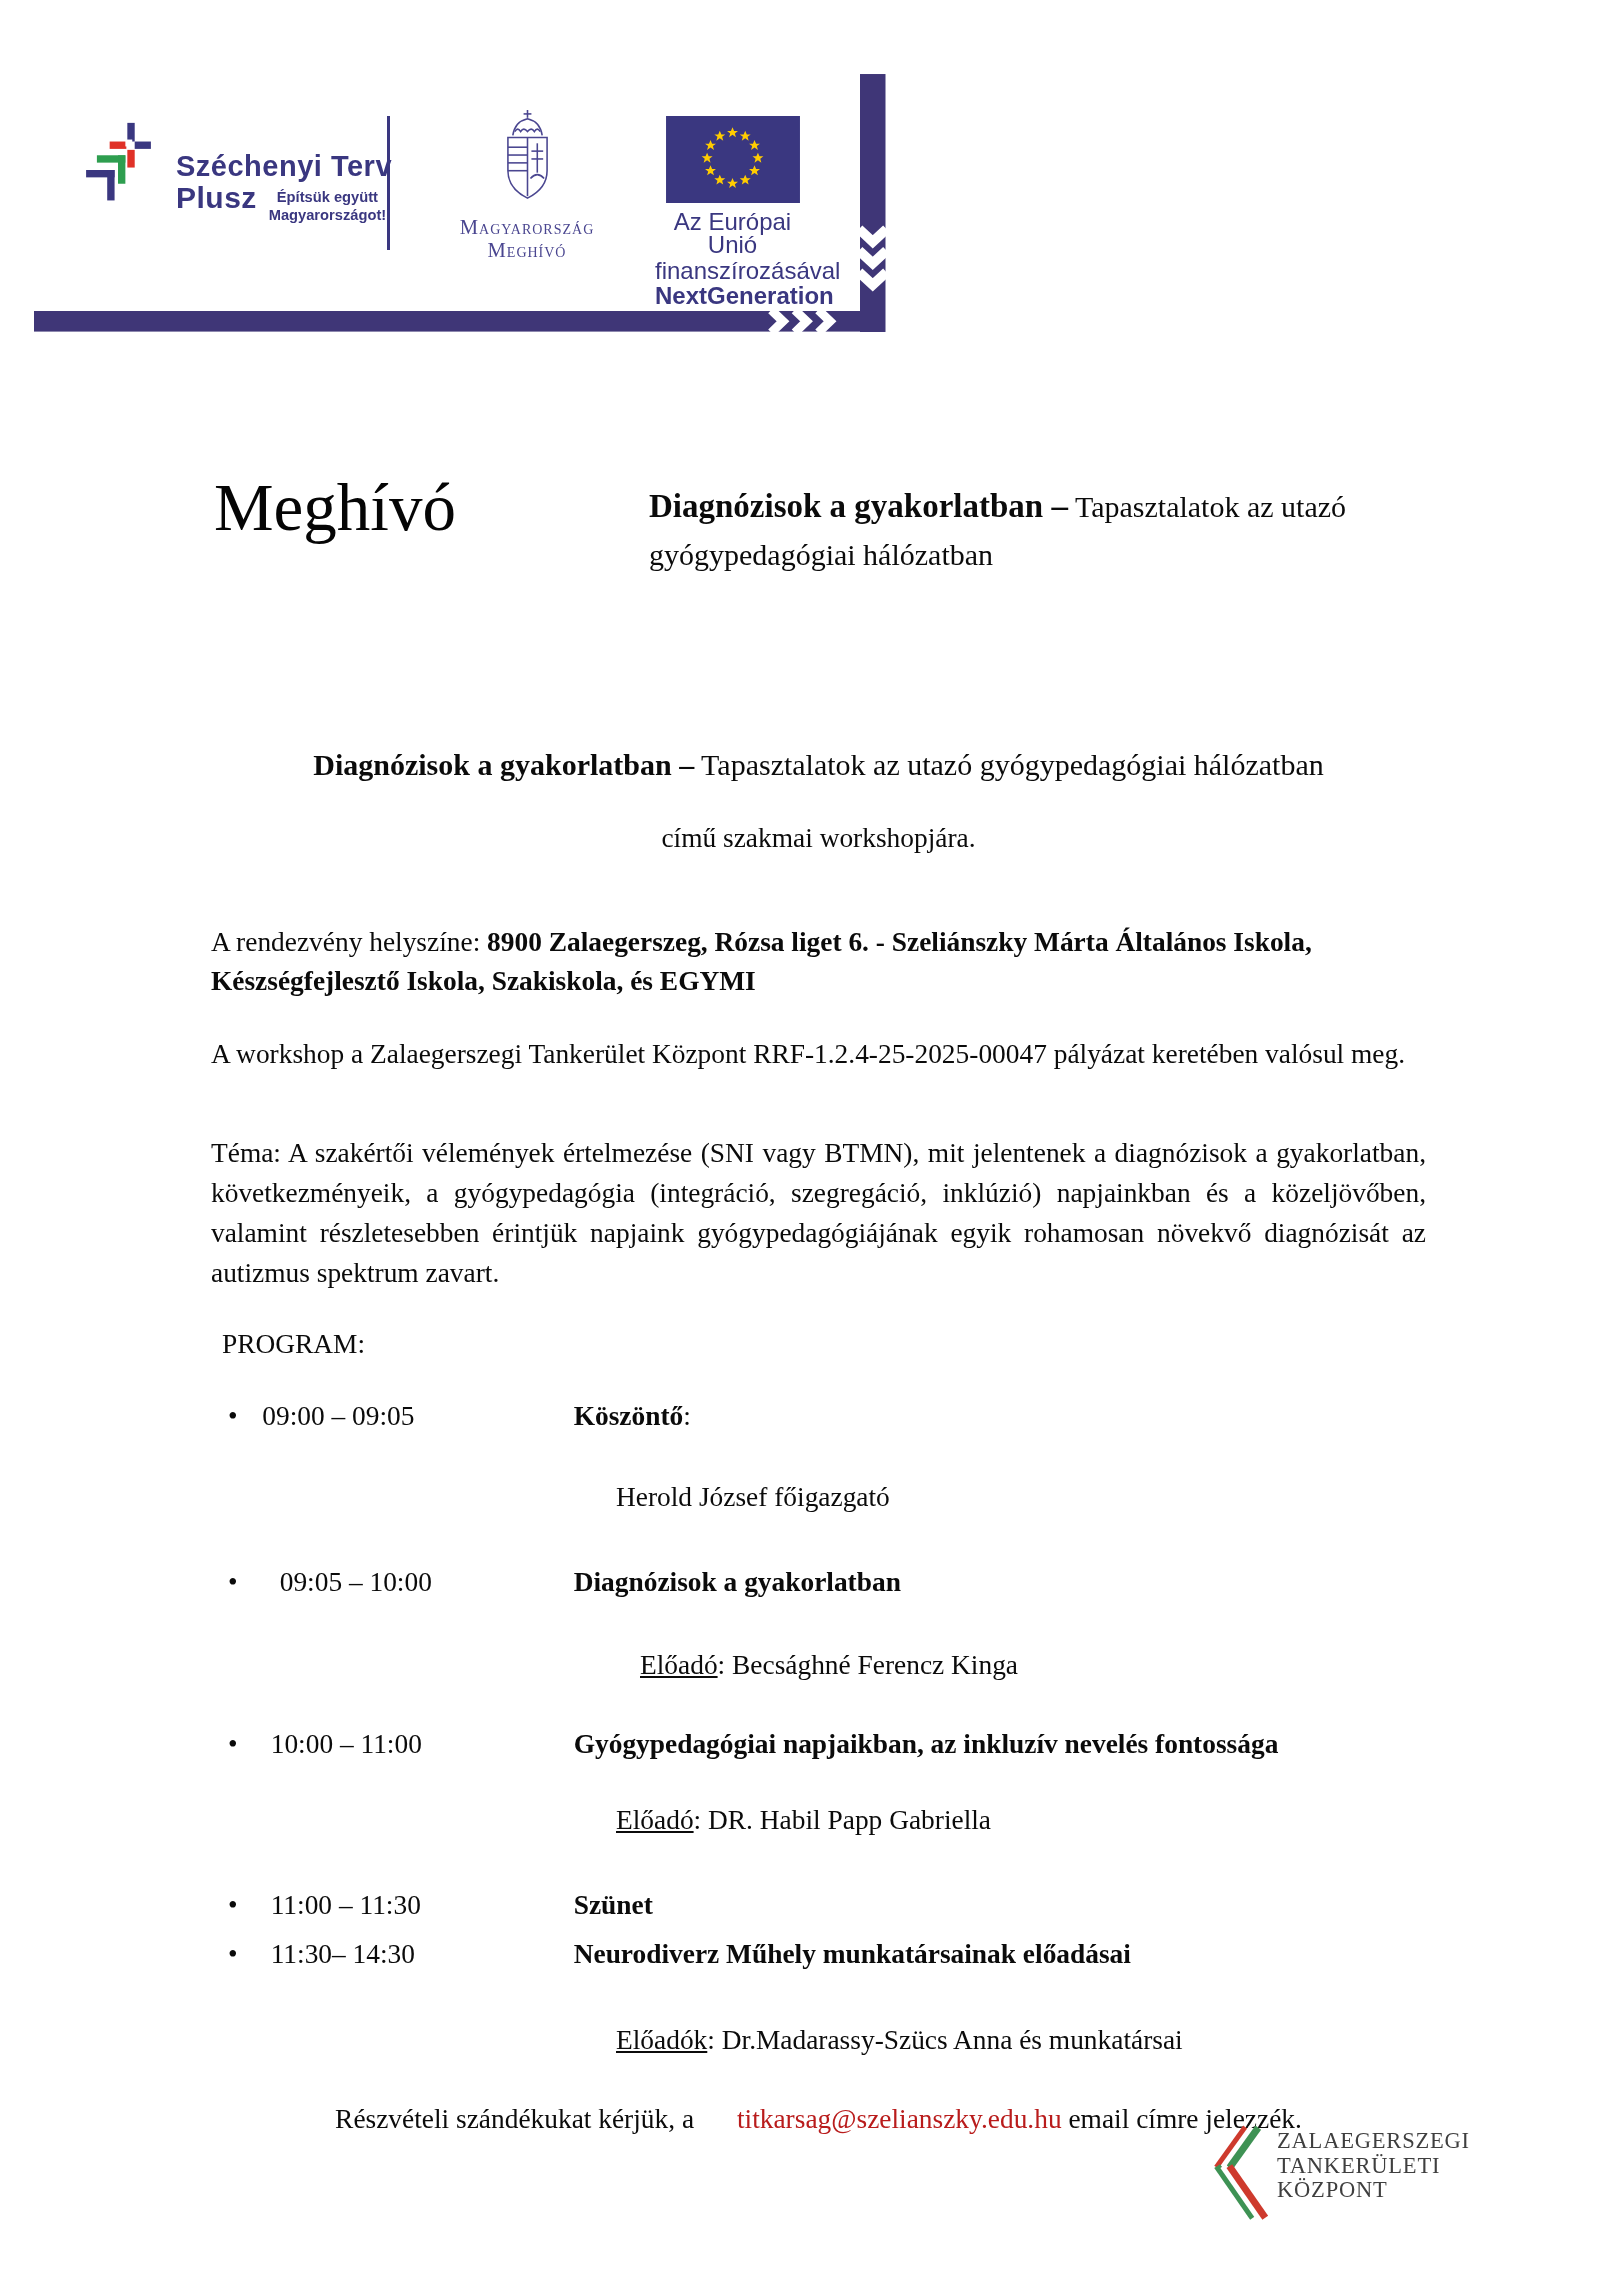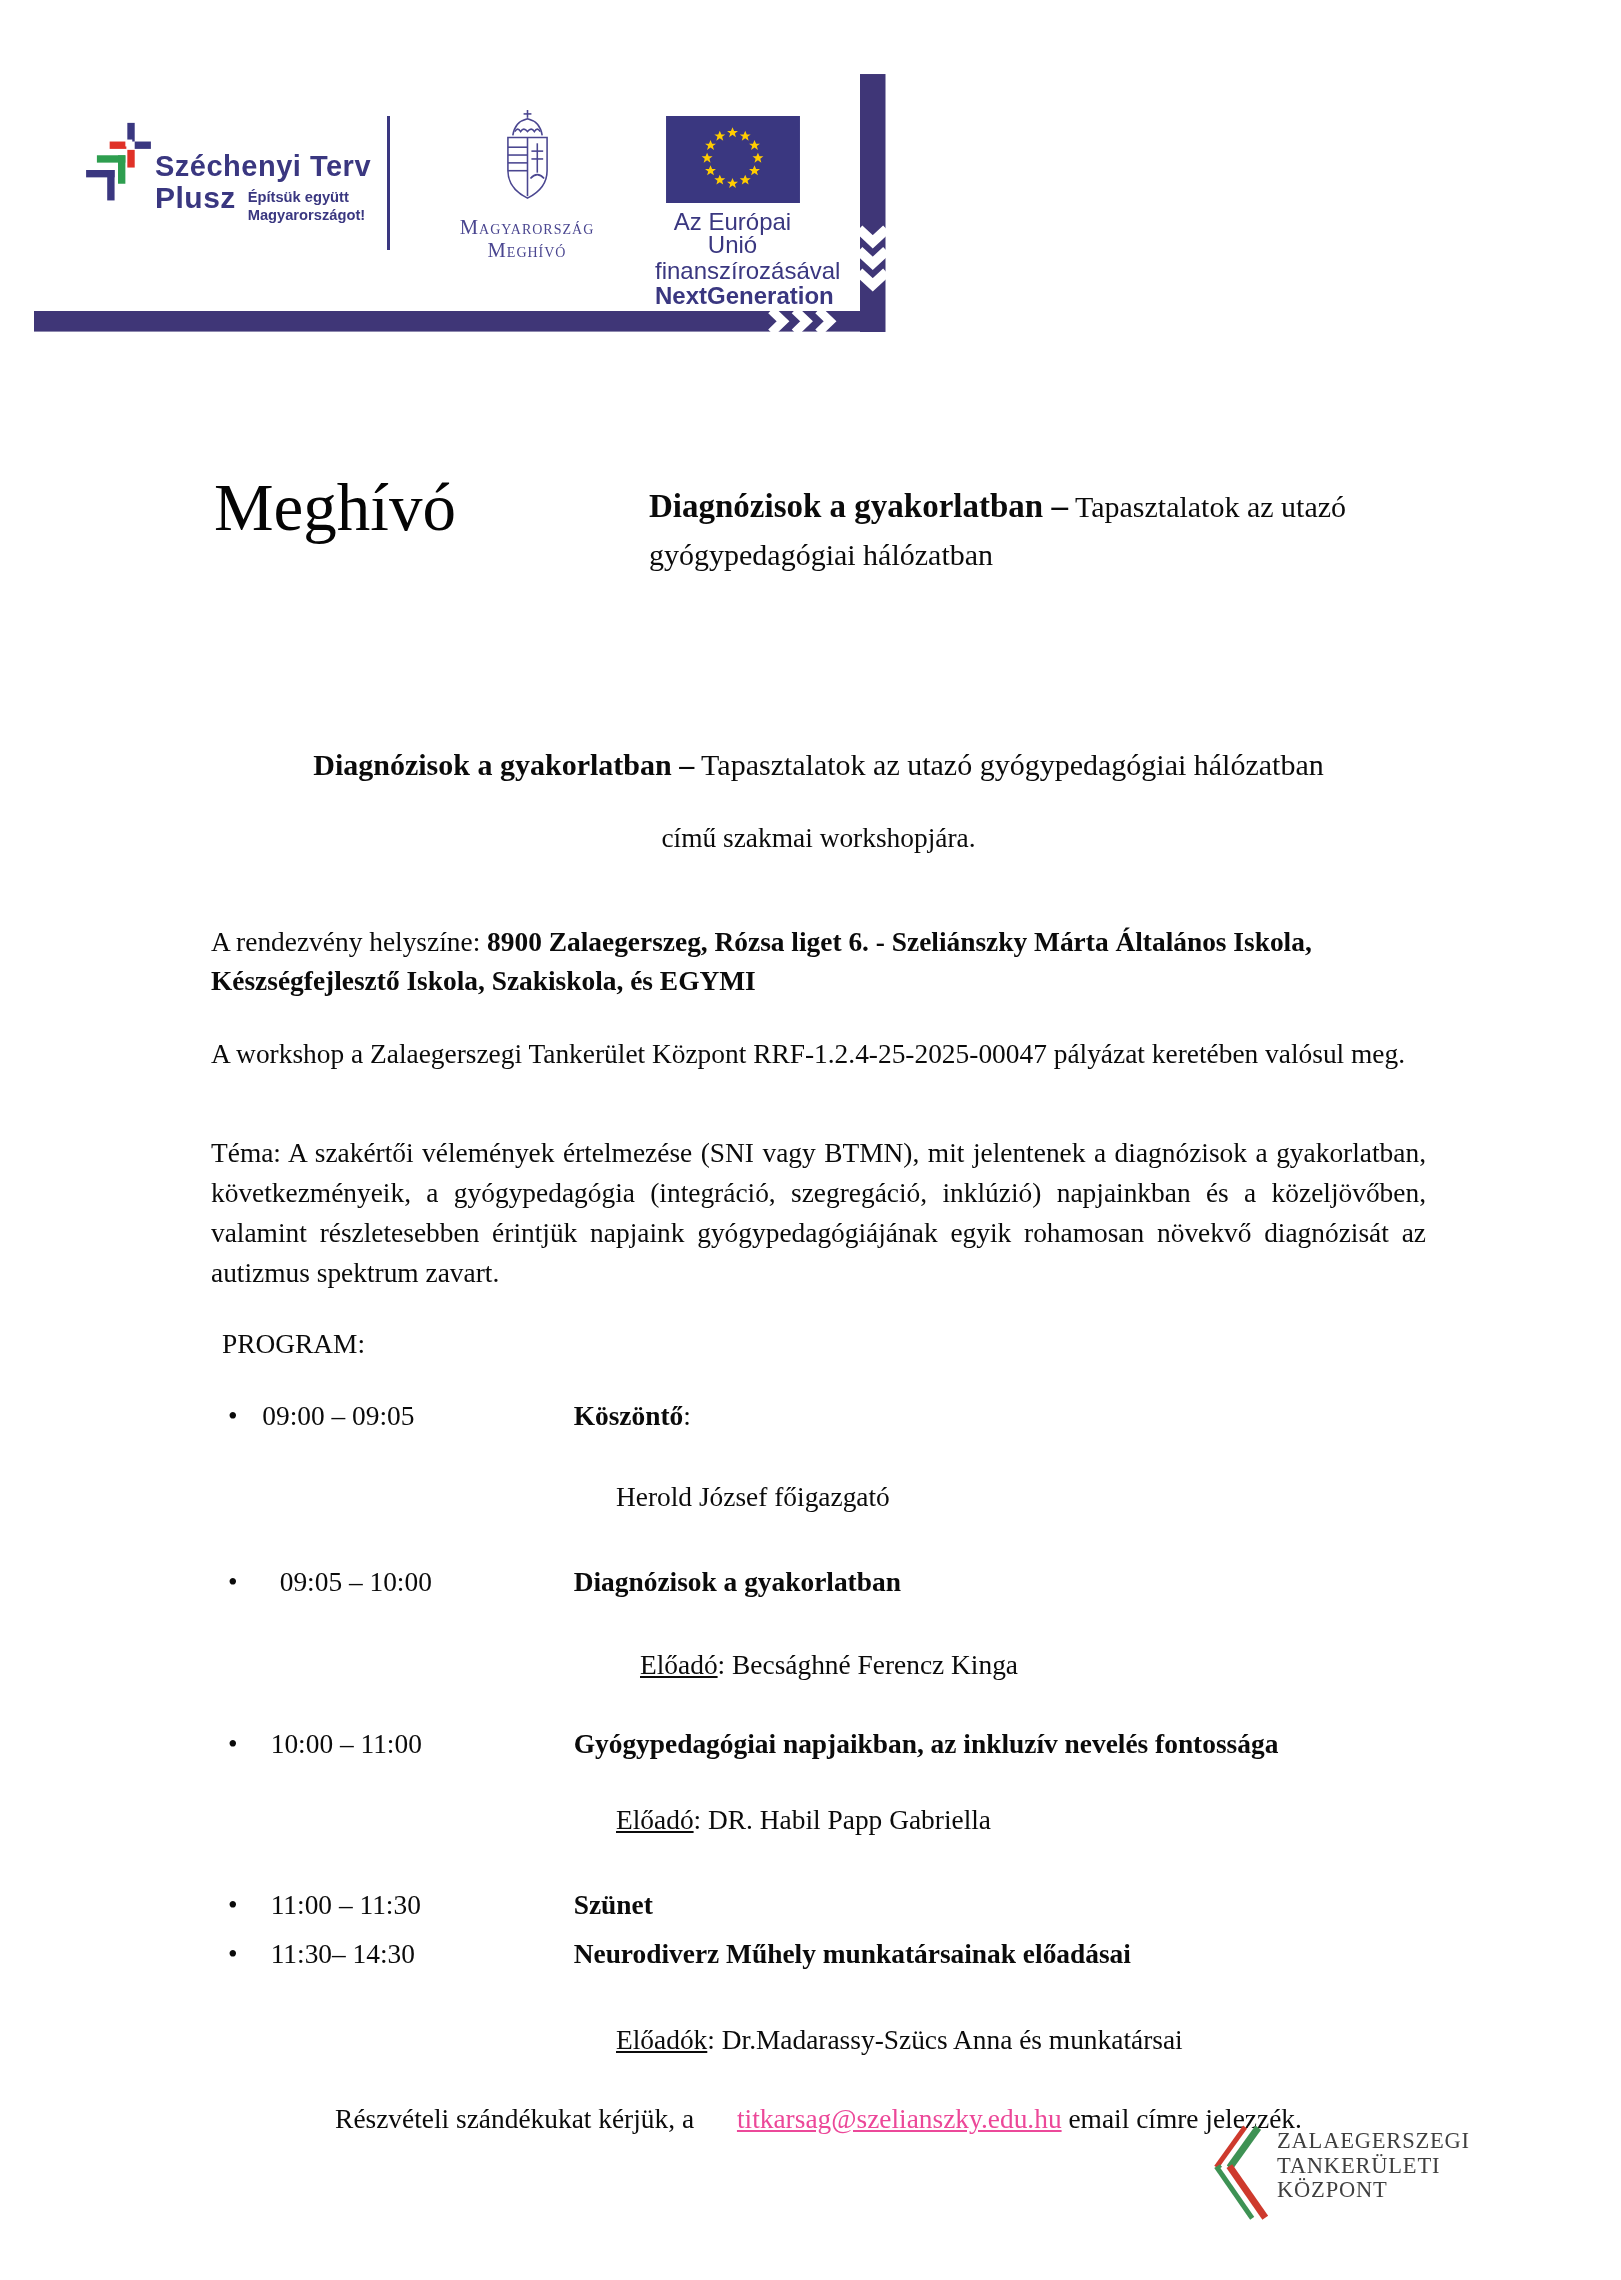--- a/index.html
+++ b/index.html
@@ -2,21 +2,21 @@
 <html><head>
 <meta charset="utf-8">
 <style>
   html,body{margin:0;padding:0;background:#ffffff;}
   .page{
     position:relative;width:1621px;height:2281px;background:#ffffff;overflow:hidden;
     font-family:"Liberation Serif",serif;color:#0b0b0b;
   }
   
   .hdr-abs{position:absolute;}
-  .szech-wrap{left:86px;top:116px;display:flex;gap:4px;}
+  .szech-wrap{left:86px;top:116px;display:flex;gap:25px;text-align:center;}
   .szech-text{padding-top:35px;font-family:"Liberation Sans",sans-serif;color:#3a3780;}
   .szech-line1{font-size:29px;font-weight:bold;line-height:31px;letter-spacing:0.5px;}
   .szech-line2row{display:flex;align-items:flex-start;gap:11.8px;}
   .szech-line2{font-size:30px;font-weight:bold;line-height:32px;letter-spacing:0.5px;}
   .szech-tag{font-size:14.7px;font-weight:bold;line-height:18.6px;padding-top:5.9px;}
   .vdivider{left:387px;top:116px;width:2.9px;height:134px;background:#3a3780;}
   .kormany{left:439px;top:110px;width:176px;text-align:center;color:#4a4690;}
   .kormany .crest{display:block;margin:0 auto;}
   .kormany-text{font-variant:small-caps;font-size:20.6px;line-height:22.5px;letter-spacing:1px;margin-top:12px;}
   .eu{left:655px;top:116px;width:155px;text-align:center;font-family:"Liberation Sans",sans-serif;color:#3a3780;}
@@ -39,21 +39,21 @@
   
   .prog-head{position:absolute;left:222px;top:1329px;font-size:27.4px;}
   .prow{position:absolute;left:228px;font-size:27.4px;white-space:nowrap;}
   .prow .bullet{display:inline-block;width:13.7px;}
   .prow .time{display:inline-block;width:332px;padding-left:20.6px;box-sizing:border-box;}
   .prow .time.ind{padding-left:38px;}
   .prow .time.ind2{padding-left:29px;}
   .speaker{position:absolute;left:616px;font-size:27.4px;white-space:nowrap;}
   
   .footer-line{position:absolute;left:211px;top:2104px;width:1215px;text-align:center;font-size:27.4px;}
-  a.mail{color:#ec4899;text-decoration:underline;cursor:pointer;margin-left:36px;}
+  a.mail{color:#b91c1c;cursor:pointer;margin-left:36px;}
   .klogo{position:absolute;left:1210px;top:2125px;}
   .ktext{position:absolute;left:1277px;top:2129px;font-size:22.5px;line-height:24.5px;letter-spacing:0.8px;color:#3f3f3f;}
 </style>
 </head>
 <body>
 
 <div class="page">
 
   <div class="hdr-abs szech-wrap">
     <svg width="65" height="108" viewBox="0 0 132 220">

